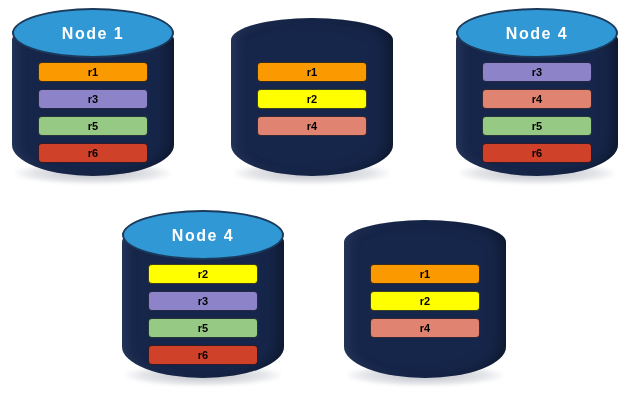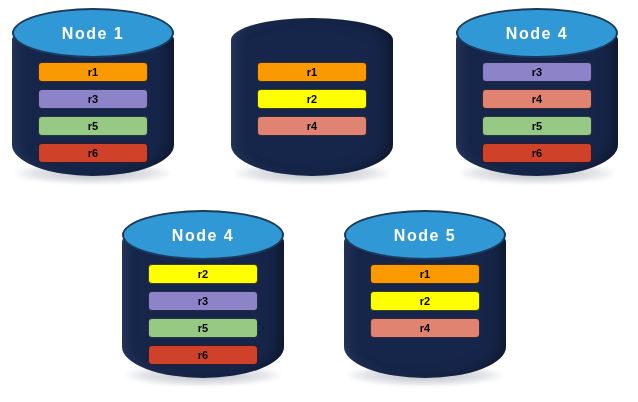--- a/index.html
+++ b/index.html
@@ -140,22 +140,19 @@
       <div class="bars">
         <div class="bar" style="background: rgb(255, 255, 0);">r2</div>
         <div class="bar" style="background: rgb(140, 131, 201);">r3</div>
         <div class="bar" style="background: rgb(149, 201, 132);">r5</div>
         <div class="bar" style="background: rgb(207, 65, 40);">r6</div>
       </div>
     </div>
     <div class="node" style="left: 340px; top: 208px;">
       <div class="shadow"></div>
       <div class="body"></div>
-      <div class="top">
-        <span class="label">Node  5</span>
-      </div>
       <div class="bars">
         <div class="bar" style="background: rgb(251, 154, 0);">r1</div>
         <div class="bar" style="background: rgb(255, 255, 0);">r2</div>
         <div class="bar" style="background: rgb(224, 131, 113);">r4</div>
       </div>
     </div>
   </div>
 
 </body></html>

